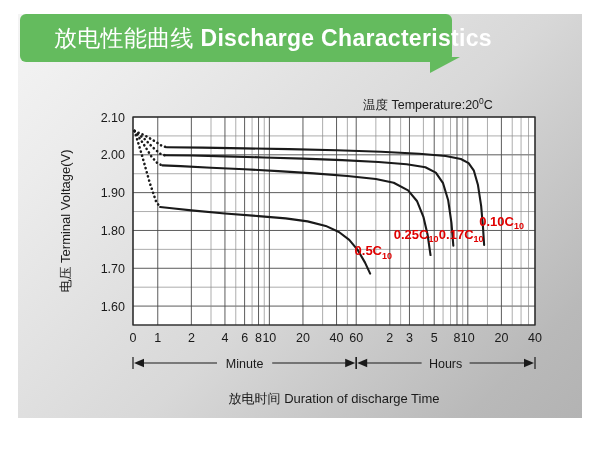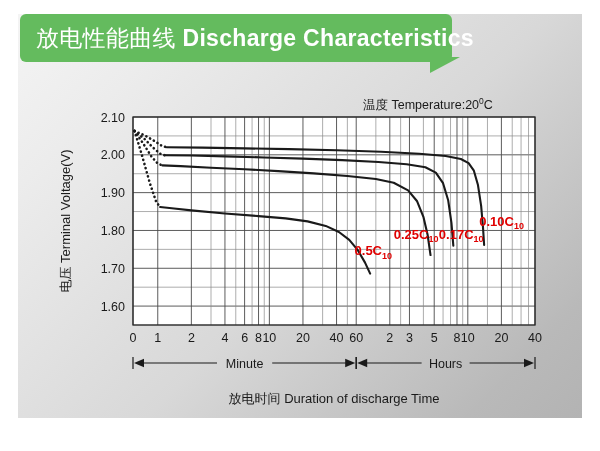--- a/index.html
+++ b/index.html
@@ -13,21 +13,21 @@
   }
 
   
   .banner{
     position:absolute;left:20px;top:14px;width:432px;height:48px;
     background:#64bb5e;border-radius:6px 6px 6px 6px;
     display:flex;align-items:center;
   }
   .banner-text{
     color:#ffffff;font-size:23px;font-weight:bold;letter-spacing:.3px;
-    margin-left:16px;white-space:nowrap;line-height:1;
+    margin-left:34px;white-space:nowrap;line-height:1;
   }
   .banner-text .cn{font-weight:normal;}
   .banner-tail{
     position:absolute;left:430px;top:57px;width:0;height:0;
     border-left:0 solid transparent;
     border-top:16px solid #64bb5e;
     border-right:30px solid transparent;
   }
 
   

